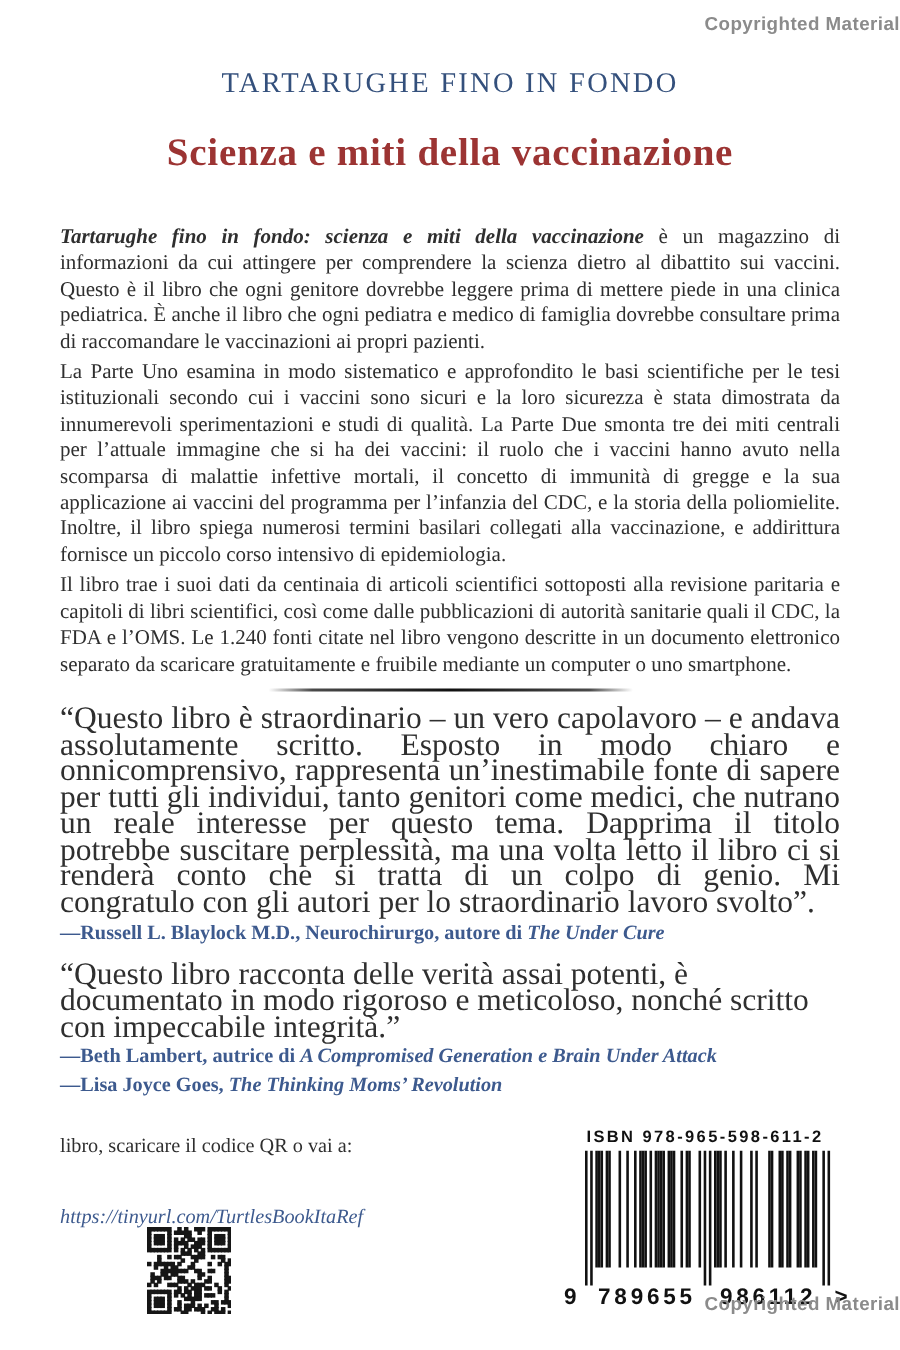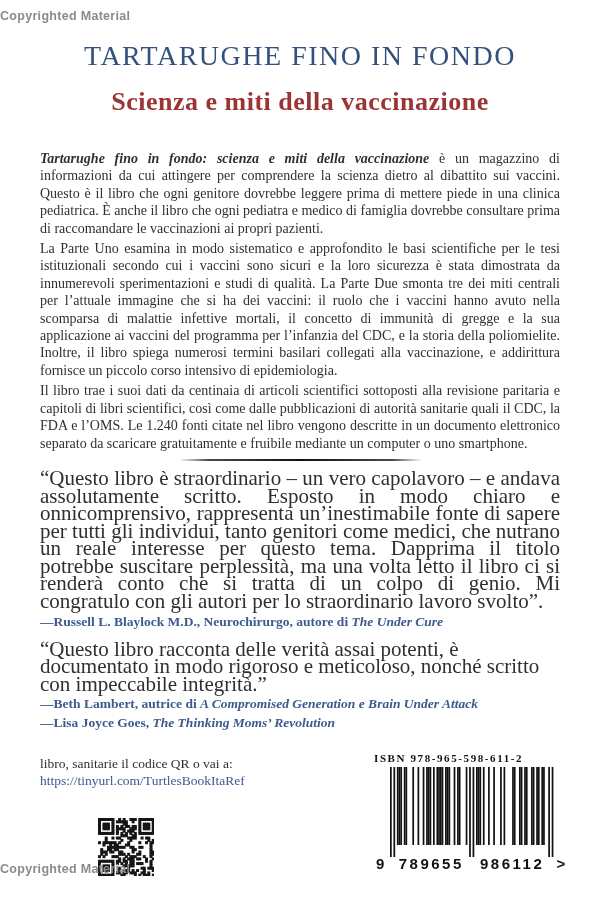--- a/index.html
+++ b/index.html
@@ -1,31 +1,31 @@
 <!DOCTYPE html>
 <html><head>
 <meta charset="utf-8">
 <style>
   * { margin:0; padding:0; box-sizing:border-box; }
   html,body { width:600px; height:900px; background:#ffffff; overflow:hidden; }
   body { position:relative; font-family:"Liberation Serif", serif; color:#2f2f2f; }
 
   .watermark {
-    position:absolute; left:0; right:0; text-align:left;
+    position:absolute; left:0; right:0; text-align:right;
     font-family:"Liberation Sans", sans-serif; font-weight:bold;
     font-size:12.5px; color:#8b8b8b; letter-spacing:.3px;
   }
   .watermark.top { top:9px; }
   .watermark.bottom { top:862px; }
 
   .text-col { position:absolute; left:40px; width:520px; top:0; }
 
   .title {
     margin-top:40px; text-align:center;
-    font-size:28px; line-height:31px; letter-spacing:1.5px;
+    font-size:19px; line-height:31px; letter-spacing:1.5px;
     color:#34507c; font-weight:normal; white-space:nowrap;
   }
   .subtitle {
     margin-top:17px; text-align:center;
     font-size:26px; line-height:28px; letter-spacing:.5px;
     color:#9c3433; font-weight:bold; white-space:nowrap;
   }
 
   .body-par {
     font-size:14px; line-height:17.4px; text-align:justify;
@@ -47,29 +47,29 @@
   .attribution {
     margin-top:2px; font-size:13.5px; line-height:17px;
     color:#3d5a8e; font-weight:bold;
   }
   .attribution .work { font-style:italic; }
 
   .qr-note {
     position:absolute; left:40px; top:756px;
     font-size:13.5px; line-height:16.5px; color:#2f2f2f;
   }
-  .qr-note .url { color:#3d5a8e; }
+  .qr-note .url { font-style:italic; color:#3d5a8e;margin-top:30px; }
 
   .qr-box { position:absolute; left:98px; top:818px; width:56px; height:58px; }
 
   .barcode-box { position:absolute; left:374px; top:752px; width:192px; }
   .isbn-label {
-    font-family:Liberation Serif, serif; font-weight:bold;
+    font-family:Liberation Sans, sans-serif; font-weight:bold;
     font-size:11px; letter-spacing:1.6px; color:#111;
-    text-align:left; white-space:nowrap;
+    text-align:center; white-space:nowrap;
   }
   .ean-svg-wrap { margin-top:3px; height:110px; }
 </style>
 </head>
 <body>
 
 <div class="watermark top">Copyrighted Material</div>
 
 <div class="text-col">
 
@@ -87,21 +87,21 @@
   <p class="quote q1">“Questo libro è straordinario – un vero capolavoro – e andava assolutamente scritto. Esposto in modo chiaro e onnicomprensivo, rappresenta un’inestimabile fonte di sapere per tutti gli individui, tanto genitori come medici, che nutrano un reale interesse per questo tema. Dapprima il titolo potrebbe suscitare perplessità, ma una volta letto il libro ci si renderà conto che si tratta di un colpo di genio. Mi congratulo con gli autori per lo straordinario lavoro svolto”.</p>
   <p class="attribution"><span>—Russell L. Blaylock M.D., Neurochirurgo, autore di </span><span class="work">The Under Cure</span></p>
 
   <p class="quote q2">“Questo libro racconta delle verità assai potenti, è documentato in modo rigoroso e meticoloso, nonché scritto con impeccabile integrità.”</p>
   <p class="attribution"><span>—Beth Lambert, autrice di </span><span class="work">A Compromised Generation e Brain Under Attack</span></p>
 
   <p class="attribution"><span>—Lisa Joyce Goes, </span><span class="work">The Thinking Moms’ Revolution</span></p>
 </div>
 
 <div class="qr-note">
-  <div>libro, sanitarie il codice QR o vai a:</div>
+  <div>libro, scaricare il codice QR o vai a:</div>
   <div class="url">https://tinyurl.com/TurtlesBookItaRef</div>
 </div>
 
 <div class="qr-box">
   <svg id="qr-svg" width="56" height="58">
       <rect x="0.00" y="0.00" width="3" height="3" fill="#161616"></rect>
       <rect x="2.24" y="0.00" width="3" height="3" fill="#161616"></rect>
       <rect x="4.48" y="0.00" width="3" height="3" fill="#161616"></rect>
       <rect x="6.72" y="0.00" width="3" height="3" fill="#161616"></rect>
       <rect x="8.96" y="0.00" width="3" height="3" fill="#161616"></rect>

